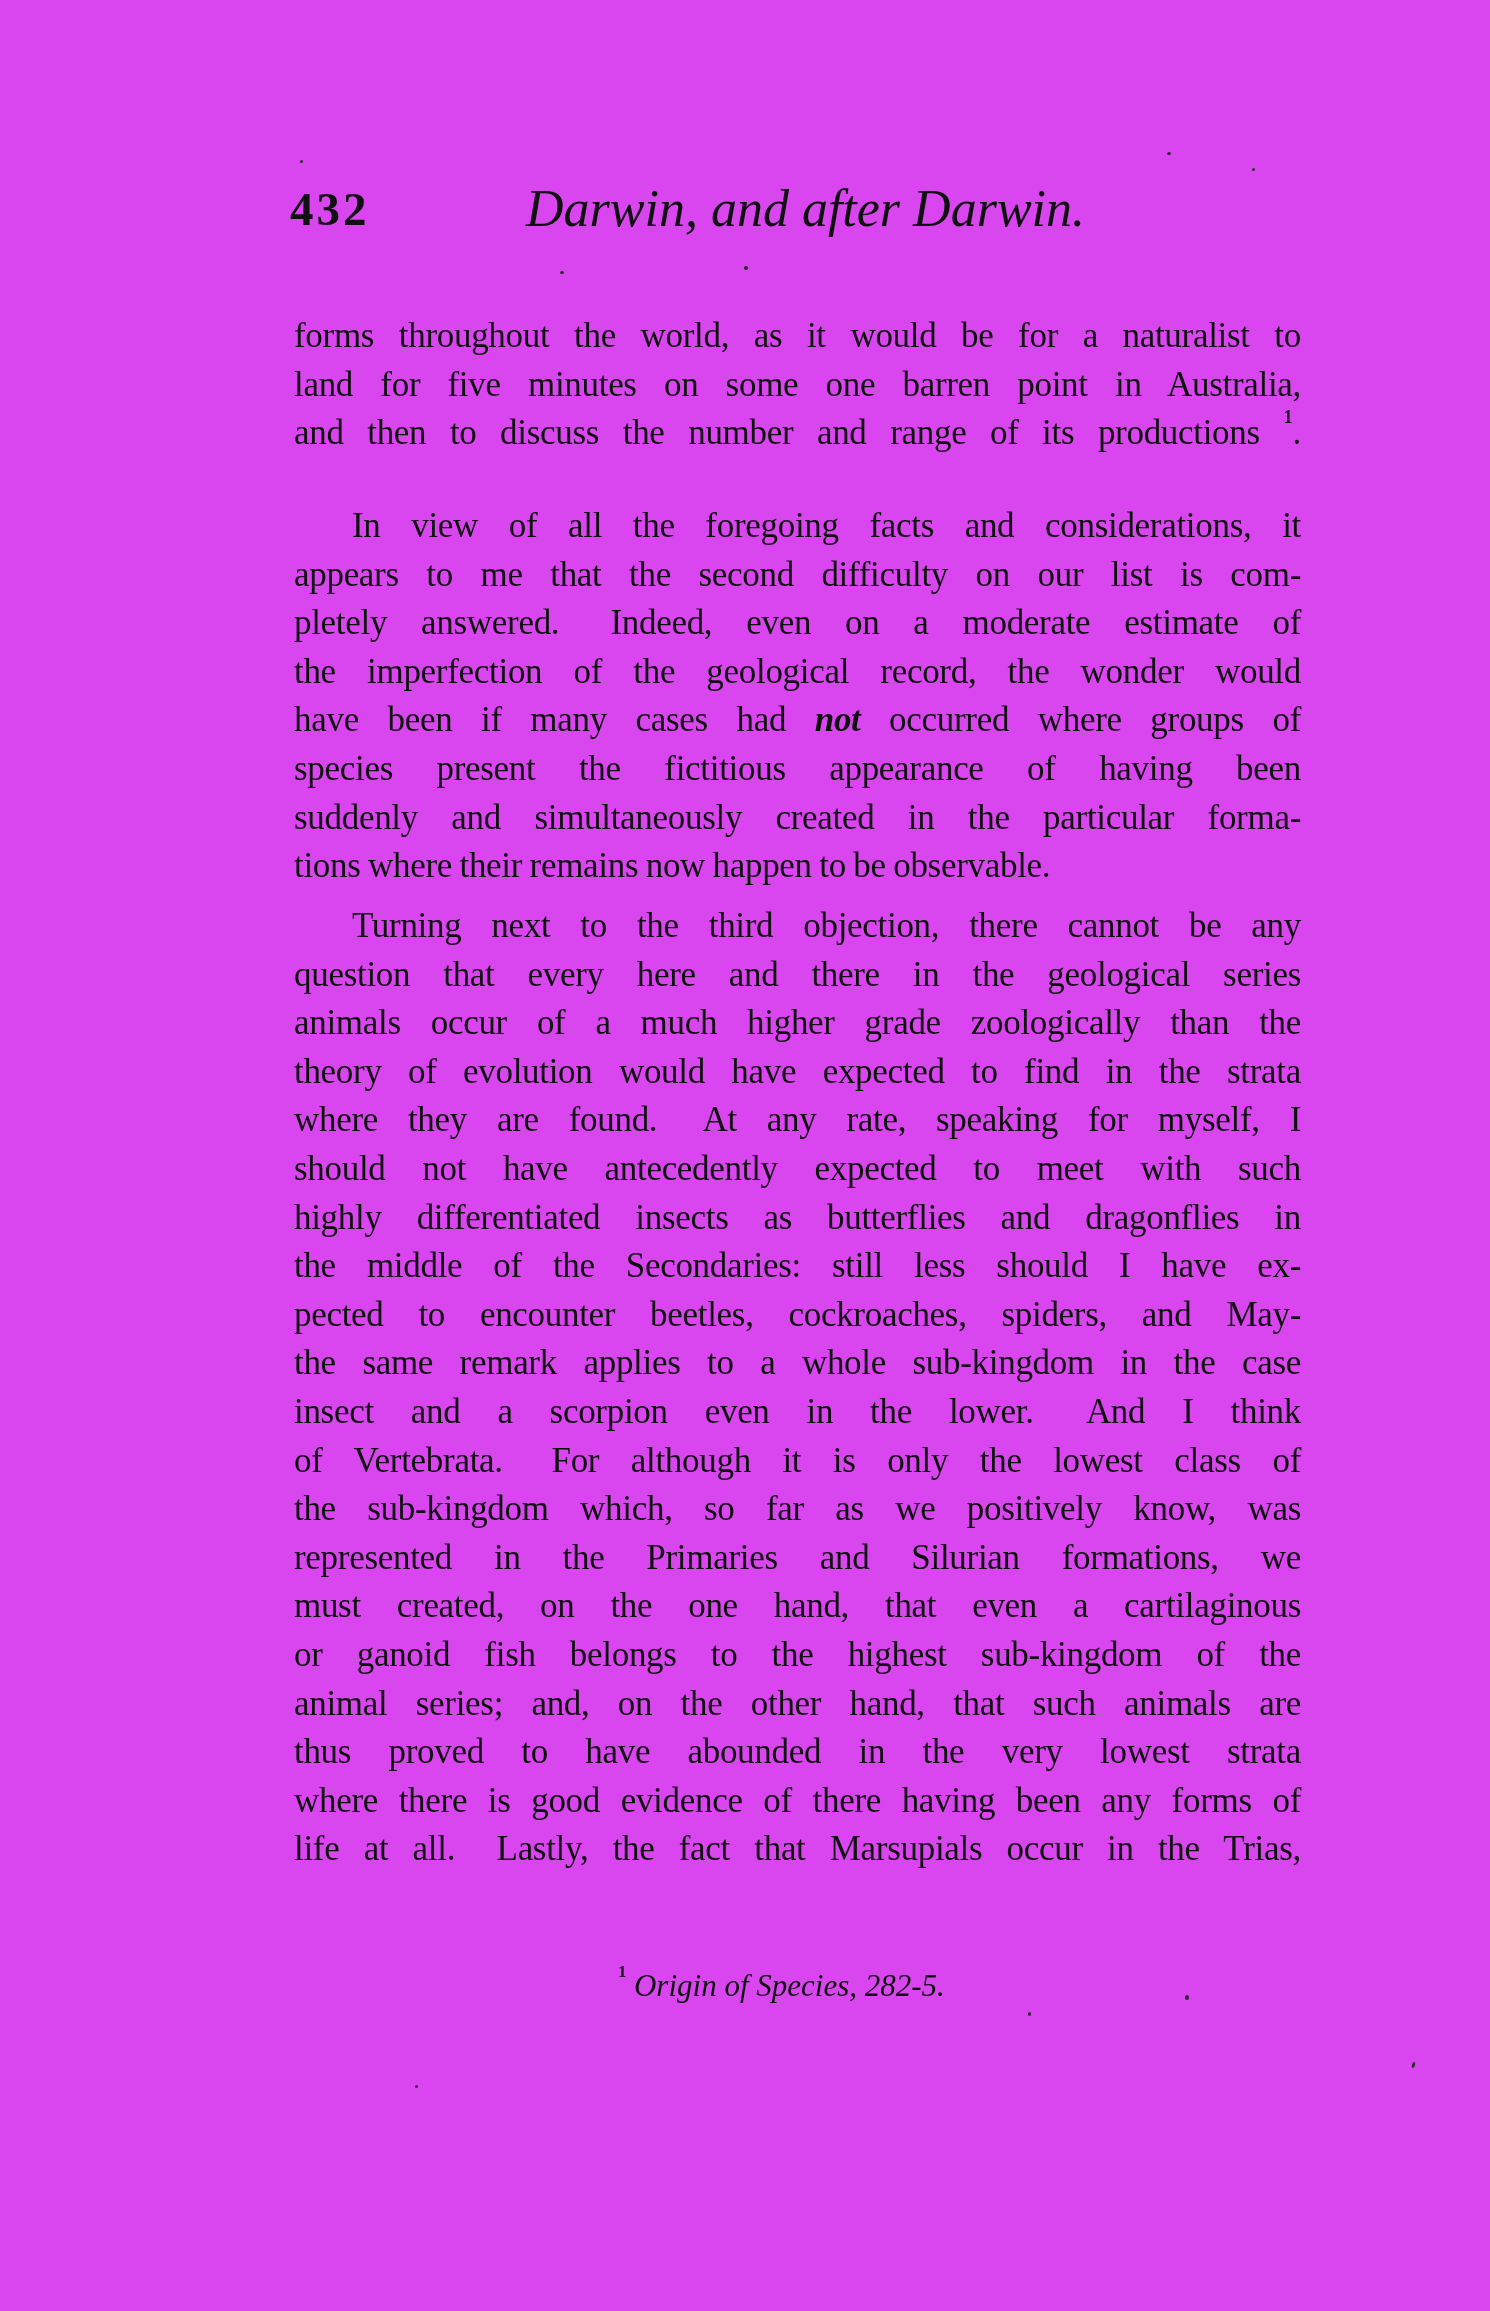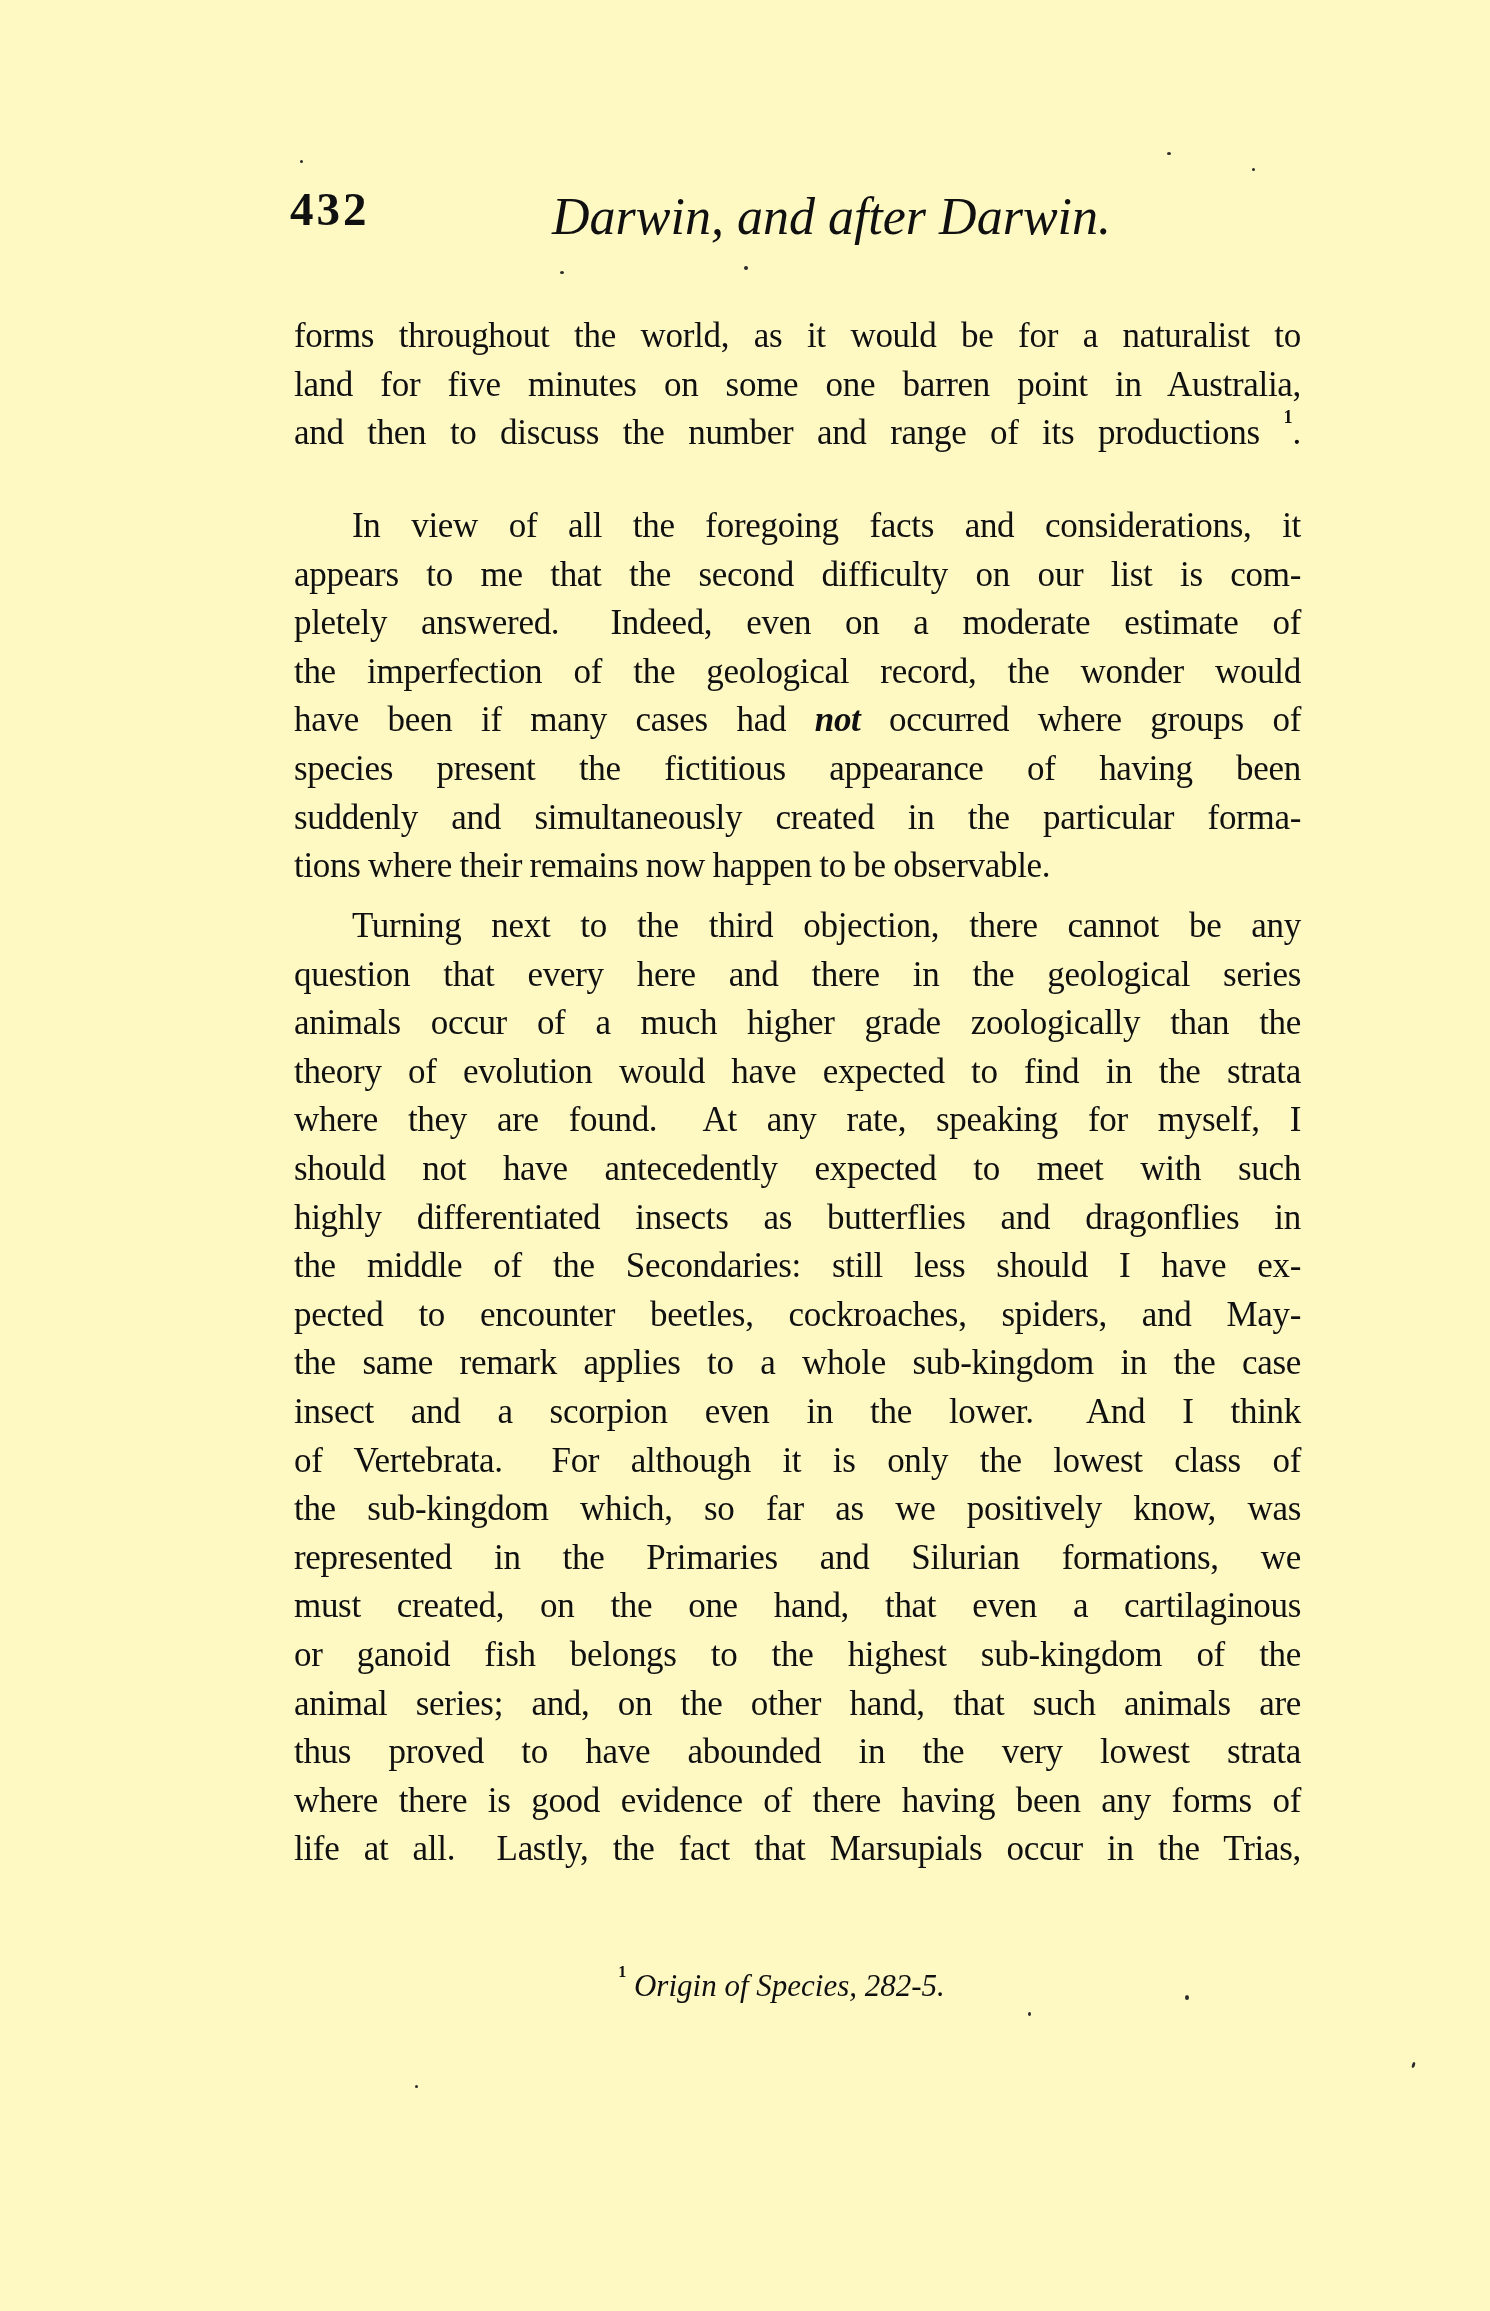--- a/index.html
+++ b/index.html
@@ -1,40 +1,39 @@
 <!DOCTYPE html>
 <html><head>
 <meta charset="utf-8">
 <style>
   html,body{margin:0;padding:0;background:#ffffff;}
   .page{
     position:relative;
     width:1490px;height:2311px;
-    background:#fef9c3;
+    background:#d946ef;
     color:#101010;
     font-family:"Liberation Serif","DejaVu Serif",serif;
     overflow:hidden;
   }
   
   .header{position:absolute;left:278px;top:179px;width:1007px;height:64px;}
   .pagenum{
     display:inline-block;
     font-size:47px;line-height:60px;
     letter-spacing:3px;
     padding-left:12px;
     font-weight:bold;
   }
   .runtitle{
-    position:absolute;top:8px;left:50%;
+    position:absolute;top:0;left:50%;
     transform:translateX(-50%) translateX(24px);
     font-style:italic;
     font-size:52px;line-height:60px;
     white-space:nowrap;
     font-weight:normal;
-    margin-left:26px;
   }
   
   .para{
     position:absolute;left:294px;width:1007px;
     font-size:35px;line-height:48.6px;
     letter-spacing:-0.3px;word-spacing:-1px;margin-top:44px;
   }
   .p1{top:268px;}
   .p2{top:458px;}
   .p3{top:858px;}

